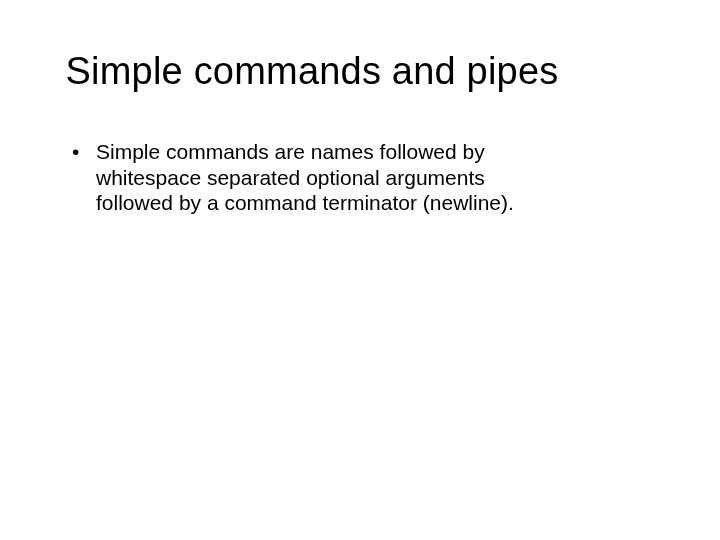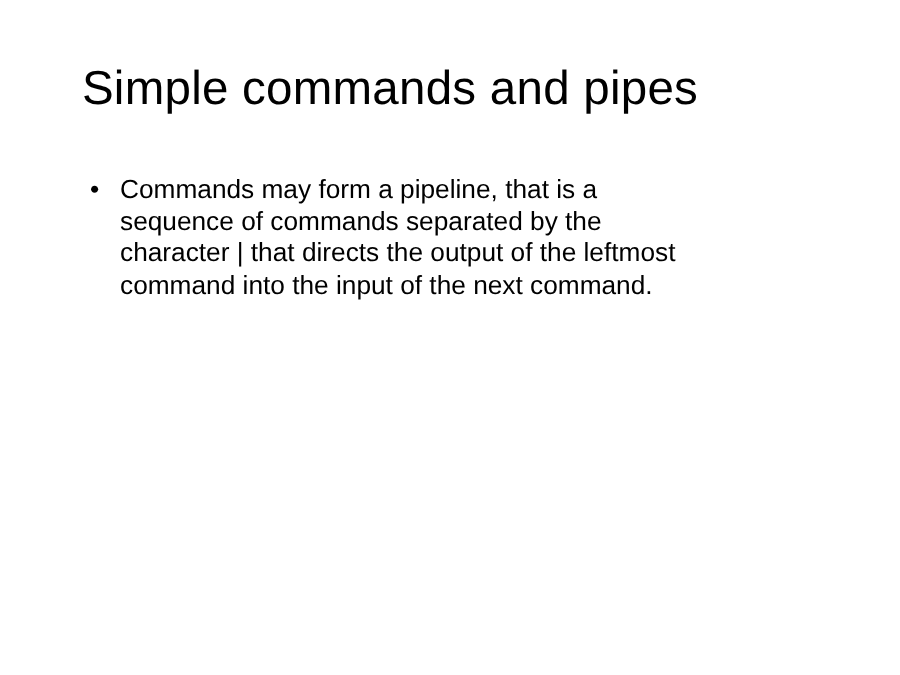--- a/index.html
+++ b/index.html
@@ -44,15 +44,15 @@
     font-size: 21px;
     line-height: 1.22;
   }
 </style>
 </head>
 <body>
 
 <div class="slide">
   <h1 class="title">Simple commands and pipes</h1>
   <ul class="bullets">
-    <li>Commands may form a pipeline, that is a sequence of commands separated by the character | that directs the output of the leftmost command into the input of the next command.</li>
+    <li>Simple commands are names followed by whitespace separated optional arguments followed by a command terminator (newline).</li>
   </ul>
 </div>
 
 </body></html>

